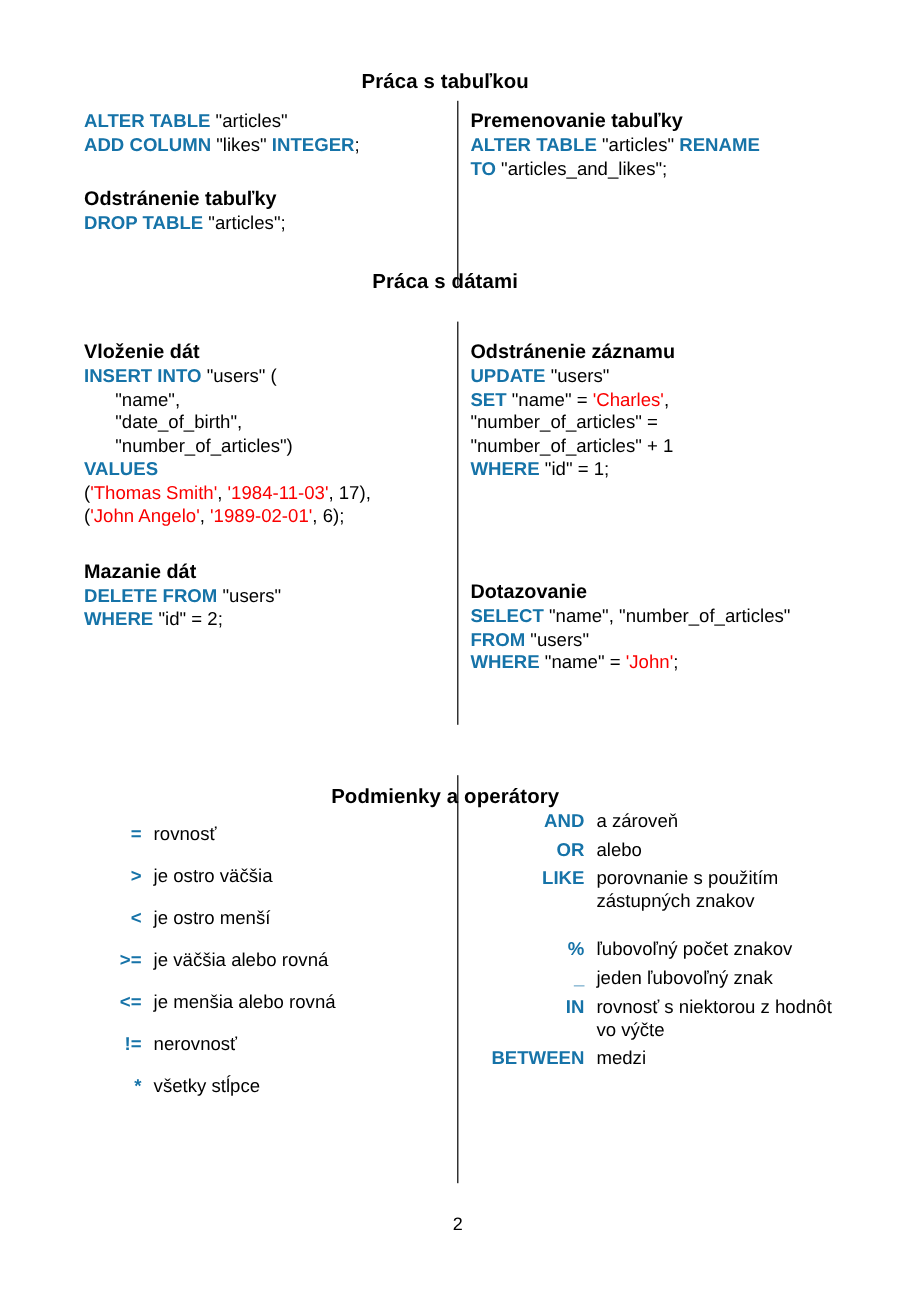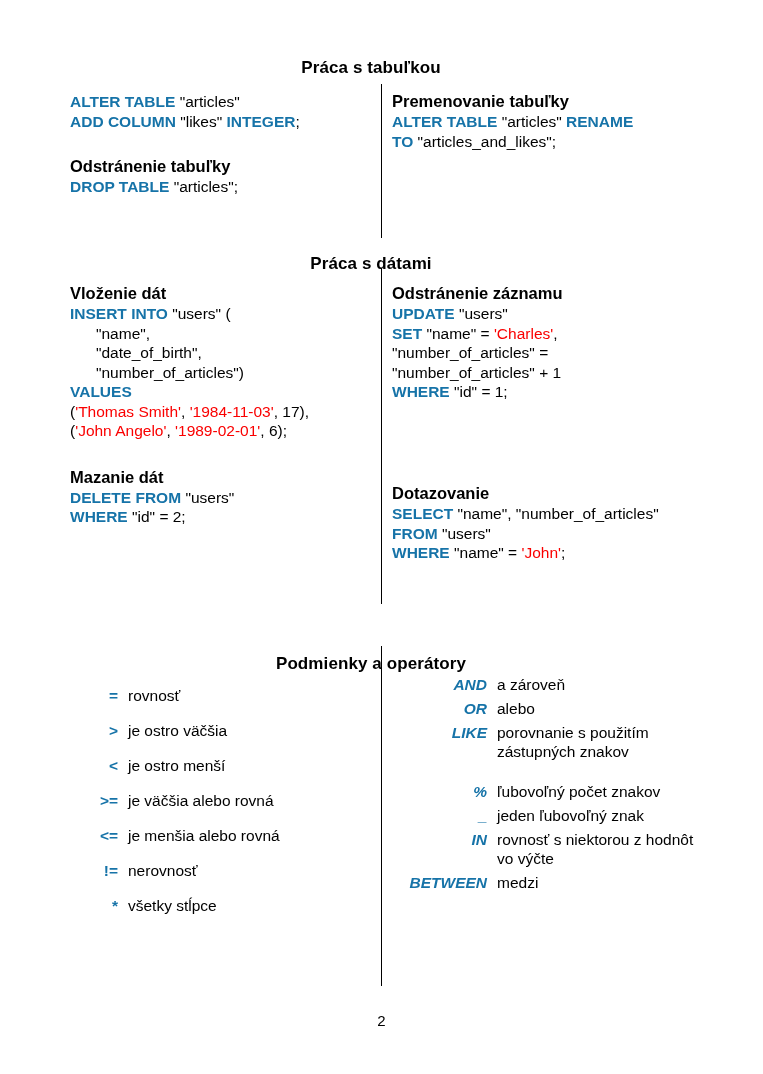--- a/index.html
+++ b/index.html
@@ -82,21 +82,21 @@
     text-align: left;
     white-space: pre-line;
   }
   .ops tr.spacer td { height: 16px; line-height: 16px; font-size: 1px; }
   .ops tr.row td { padding-bottom: 16px; }
   .ops tr.row.tight td { padding-bottom: 5px; }
 
   #ops-left  { left: 62px;  top: 686px; width: 300px; }
   #ops-left .sym { width: 56px; }
   #ops-right { left: 390px; top: 675px; width: 340px; }
-  #ops-right .sym { width: 97px; font-style: italic; }
+  #ops-right .sym { width: 97px; }
 
   
   .page-number {
     position: absolute;
     left: 0;
     width: 763px;
     text-align: center;
     font-size: 15px;
     color: #000000;
   }
@@ -120,21 +120,21 @@
   </div>
 </div>
 
 <div class="col-right" style="top:92px;">
   <div class="block">
     <div class="block-title">Premenovanie tabuľky</div>
     <div class="code"><div class="line"><span class="kw">ALTER TABLE</span><span> "articles" </span><span class="kw">RENAME</span></div><div class="line"><span class="kw">TO</span><span> "articles_and_likes";</span></div></div>
   </div>
 </div>
 
-<div class="section-header" style="top:254px;">Práca s dátami</div>
+<div class="section-header" style="top:225px;">Práca s dátami</div>
 
 <div class="col-left" style="top:284px;">
   <div class="block">
     <div class="block-title">Vloženie dát</div>
     <div class="code"><div class="line"><span class="kw">INSERT INTO</span><span> "users" (</span></div><div class="line"><span class="ind"></span><span>"name",</span></div><div class="line"><span class="ind"></span><span>"date_of_birth",</span></div><div class="line"><span class="ind"></span><span>"number_of_articles")</span></div><div class="line"><span class="kw">VALUES</span></div><div class="line"><span>(</span><span class="str">'Thomas Smith'</span><span>, </span><span class="str">'1984-11-03'</span><span>, 17),</span></div><div class="line"><span>(</span><span class="str">'John Angelo'</span><span>, </span><span class="str">'1989-02-01'</span><span>, 6);</span></div></div>
   </div>
   <div class="block" style="margin-top:27px;">
     <div class="block-title">Mazanie dát</div>
     <div class="code"><div class="line"><span class="kw">DELETE FROM</span><span> "users"</span></div><div class="line"><span class="kw">WHERE</span><span> "id" = 2;</span></div></div>
   </div>

